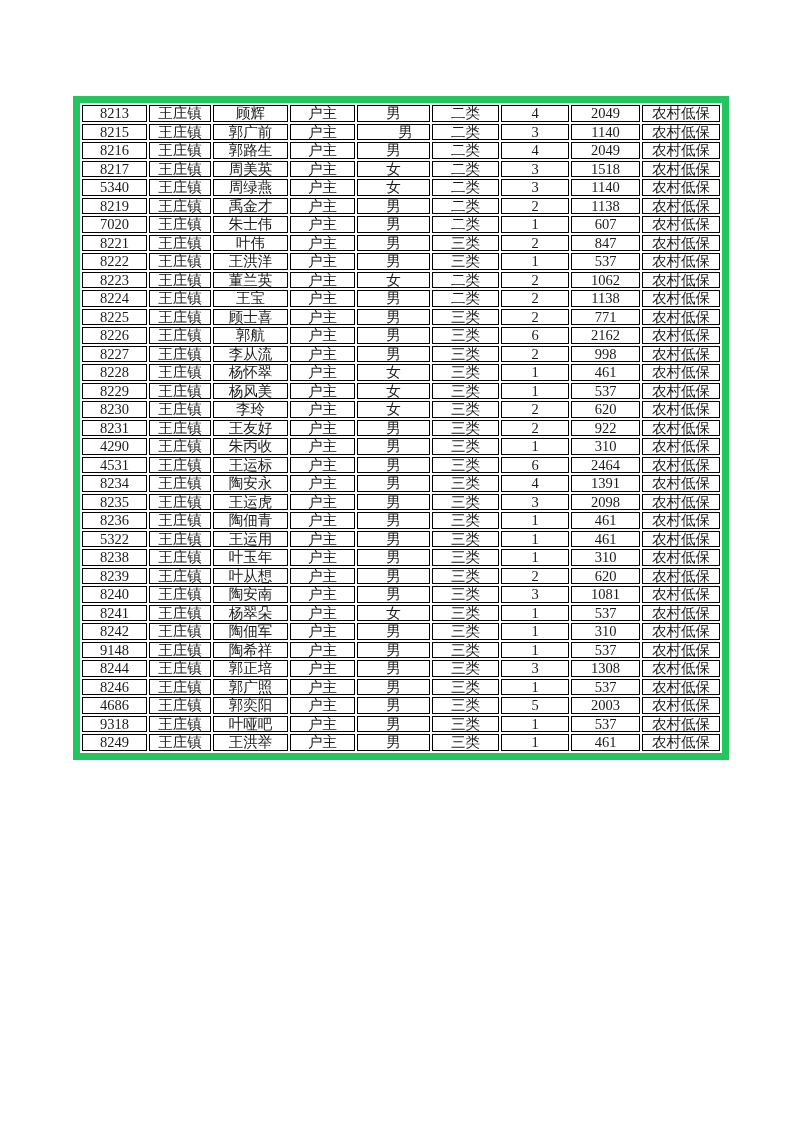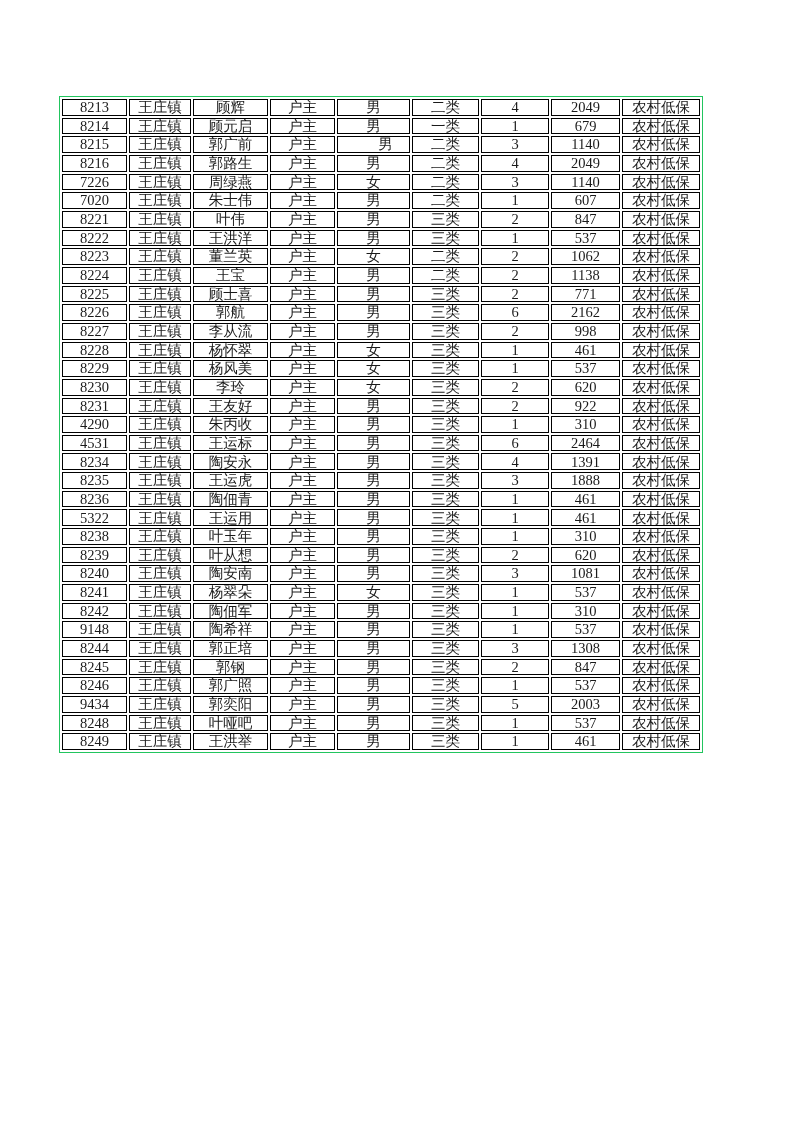--- a/index.html
+++ b/index.html
@@ -16,28 +16,28 @@
   }
   .page {
     position: absolute;
     left: 0; top: 0;
     width: 793px;
     height: 1122px;
     background: #ffffff;
   }
   table.records {
     position: absolute;
-    left: 59px;
+    left: 73px;
     top: 96px;
     width: 644px;
     height: 657px;
     table-layout: fixed;
     border-collapse: separate;
     border-spacing: 2px;
-    border: 1px solid #22c55e;
+    border: 7px solid #22c55e;
   }
   table.records td {
     border: 1px solid #000000;
     text-align: center;
     vertical-align: middle;
     font-size: 14.5px;
     line-height: 1;
     color: #1a1a1a;
     padding: 0;
     white-space: nowrap;
@@ -70,31 +70,20 @@
           <td>王庄镇</td>
           <td>顾辉</td>
           <td>户主</td>
           <td>男</td>
           <td>二类</td>
           <td>4</td>
           <td>2049</td>
           <td>农村低保</td>
         </tr>
         <tr>
-          <td>8214</td>
-          <td>王庄镇</td>
-          <td>顾元启</td>
-          <td>户主</td>
-          <td>男</td>
-          <td>一类</td>
-          <td>1</td>
-          <td>679</td>
-          <td>农村低保</td>
-        </tr>
-        <tr>
           <td>8215</td>
           <td>王庄镇</td>
           <td>郭广前</td>
           <td>户主</td>
           <td class="gender-shift-right">男</td>
           <td>二类</td>
           <td>3</td>
           <td>1140</td>
           <td>农村低保</td>
         </tr>
@@ -103,28 +92,50 @@
           <td>王庄镇</td>
           <td>郭路生</td>
           <td>户主</td>
           <td>男</td>
           <td>二类</td>
           <td>4</td>
           <td>2049</td>
           <td>农村低保</td>
         </tr>
         <tr>
-          <td>7226</td>
+          <td>8217</td>
+          <td>王庄镇</td>
+          <td>周美英</td>
+          <td>户主</td>
+          <td>女</td>
+          <td>二类</td>
+          <td>3</td>
+          <td>1518</td>
+          <td>农村低保</td>
+        </tr>
+        <tr>
+          <td>5340</td>
           <td>王庄镇</td>
           <td>周绿燕</td>
           <td>户主</td>
           <td>女</td>
           <td>二类</td>
           <td>3</td>
           <td>1140</td>
+          <td>农村低保</td>
+        </tr>
+        <tr>
+          <td>8219</td>
+          <td>王庄镇</td>
+          <td>禹金才</td>
+          <td>户主</td>
+          <td>男</td>
+          <td>二类</td>
+          <td>2</td>
+          <td>1138</td>
           <td>农村低保</td>
         </tr>
         <tr>
           <td>7020</td>
           <td>王庄镇</td>
           <td>朱士伟</td>
           <td>户主</td>
           <td>男</td>
           <td>二类</td>
           <td>1</td>
@@ -286,21 +297,21 @@
           <td>农村低保</td>
         </tr>
         <tr>
           <td>8235</td>
           <td>王庄镇</td>
           <td>王运虎</td>
           <td>户主</td>
           <td>男</td>
           <td>三类</td>
           <td>3</td>
-          <td>1888</td>
+          <td>2098</td>
           <td>农村低保</td>
         </tr>
         <tr>
           <td>8236</td>
           <td>王庄镇</td>
           <td>陶佃青</td>
           <td>户主</td>
           <td>男</td>
           <td>三类</td>
           <td>1</td>
@@ -389,54 +400,43 @@
           <td>王庄镇</td>
           <td>郭正培</td>
           <td>户主</td>
           <td>男</td>
           <td>三类</td>
           <td>3</td>
           <td>1308</td>
           <td>农村低保</td>
         </tr>
         <tr>
-          <td>8245</td>
-          <td>王庄镇</td>
-          <td>郭钢</td>
-          <td>户主</td>
-          <td>男</td>
-          <td>三类</td>
-          <td>2</td>
-          <td>847</td>
-          <td>农村低保</td>
-        </tr>
-        <tr>
           <td>8246</td>
           <td>王庄镇</td>
           <td>郭广照</td>
           <td>户主</td>
           <td>男</td>
           <td>三类</td>
           <td>1</td>
           <td>537</td>
           <td>农村低保</td>
         </tr>
         <tr>
-          <td>9434</td>
+          <td>4686</td>
           <td>王庄镇</td>
           <td>郭奕阳</td>
           <td>户主</td>
           <td>男</td>
           <td>三类</td>
           <td>5</td>
           <td>2003</td>
           <td>农村低保</td>
         </tr>
         <tr>
-          <td>8248</td>
+          <td>9318</td>
           <td>王庄镇</td>
           <td>叶哑吧</td>
           <td>户主</td>
           <td>男</td>
           <td>三类</td>
           <td>1</td>
           <td>537</td>
           <td>农村低保</td>
         </tr>
         <tr>

